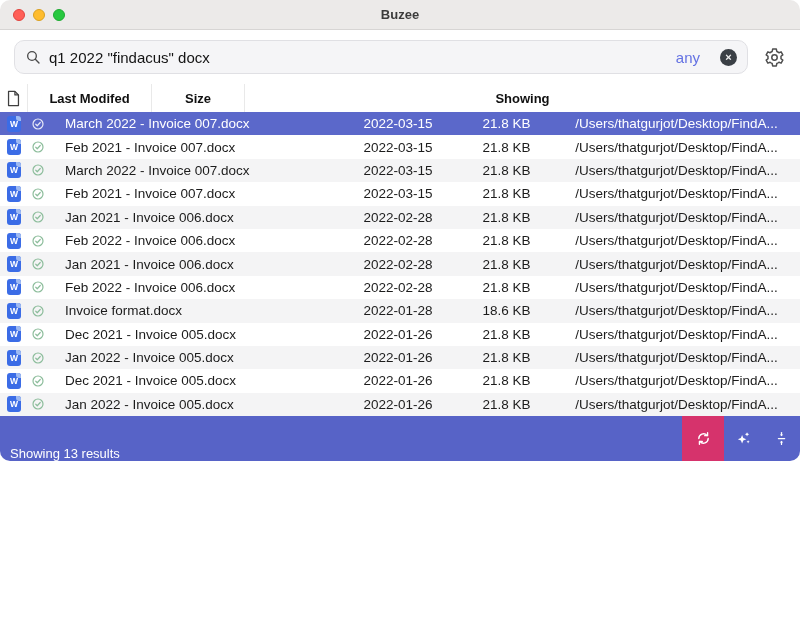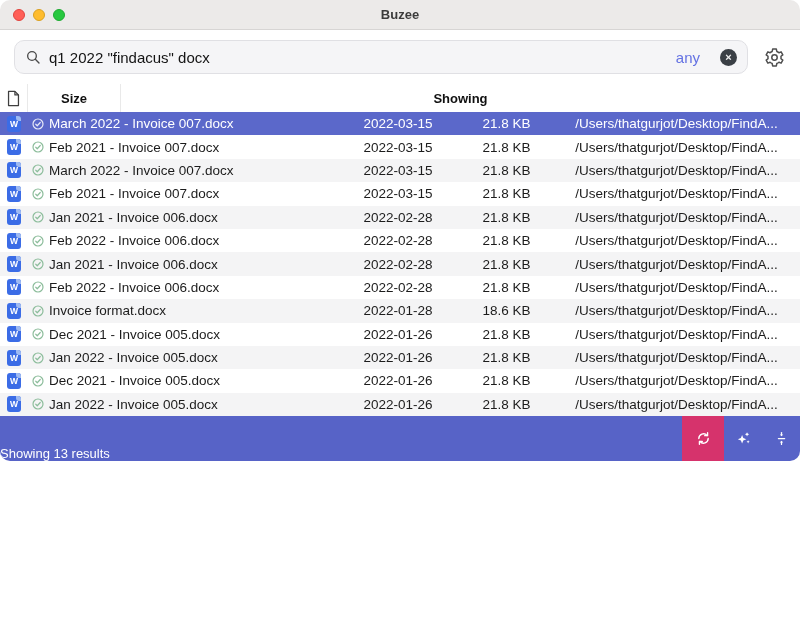--- a/index.html
+++ b/index.html
@@ -46,39 +46,39 @@
   .col-icon { width:28px; flex:0 0 28px; }
   .col-name { width:308px; flex:0 0 308px; }
   .col-mod  { width:124px; flex:0 0 124px; }
   .col-size { width:93px;  flex:0 0 93px; }
   .col-loc  { flex:1 1 auto; min-width:0; }
   .tbody { flex:1 1 auto; display:flex; flex-direction:column; }
   .row { flex:1 1 auto; display:flex; align-items:center; font-size:13.5px; color:#1c1c1c; background:#fff; }
   .row.alt { background:#f4f4f5; }
   .row.selected { background:#5b68ca; color:#fff; }
   .cell { display:flex; align-items:center; justify-content:center; overflow:hidden; }
-  .cell.name { justify-content:flex-start; gap:5px; padding-left:4px; }
+  .cell.name { justify-content:flex-start; gap:21px; padding-left:4px; }
   .name-text, .loc-text { white-space:nowrap; overflow:hidden; text-overflow:ellipsis; }
   .wicon {
     width:14px; height:16px; border-radius:3px; background:#3b6ce6; position:relative;
     color:#fff; font-size:8.5px; font-weight:700; display:flex; align-items:center; justify-content:center;
     flex:0 0 auto;
   }
   .wicon::after {
     content:""; position:absolute; top:0; right:0; width:5px; height:5px;
     background:#9db9f2; border-radius:0 3px 0 3px;
   }
   .check { color:#8cbd9b; display:flex; flex:0 0 auto; }
   .row.selected .check { color:rgba(255,255,255,.85); }
   
   .statusbar {
     flex:0 0 28px; background:#5763c7; color:#fff; display:flex; align-items:center;
     font-size:13px;
   }
-  .status-text { flex:1;margin-top:30px; }
+  .status-text { padding-left:10px; flex:1;margin-top:30px; }
   .status-actions { display:flex; height:100%; }
   .sbtn { width:38px; height:100%; display:flex; align-items:center; justify-content:center; border:none; background:transparent; }
   .sbtn.refresh { width:42px; background:#d6336c; }
 </style>
 </head>
 <body>
 
 <div class="window">
 
   <div class="titlebar">
@@ -114,20 +114,21 @@
 
   <div class="thead">
     <div class="th col-icon">
       <span style="display:flex;">
         <svg width="15" height="17" viewBox="0 0 20 24" fill="none" stroke="#3f3f3f" stroke-width="1.8" stroke-linejoin="round">
           <path d="M3 2h9l5 5v15H3z"></path>
             <path d="M12 2v5h5"></path>
         </svg>
       </span>
     </div>
+    <div class="th col-mod">Last Modifed</div>
     <div class="th col-size">Size</div>
     <div class="th col-loc">Showing</div>
   </div>
 
   <div class="tbody" id="tbody">
       <div class="row selected">
         <div class="cell col-icon">
           <span class="wicon">W</span>
         </div>
         <div class="cell col-name name">

